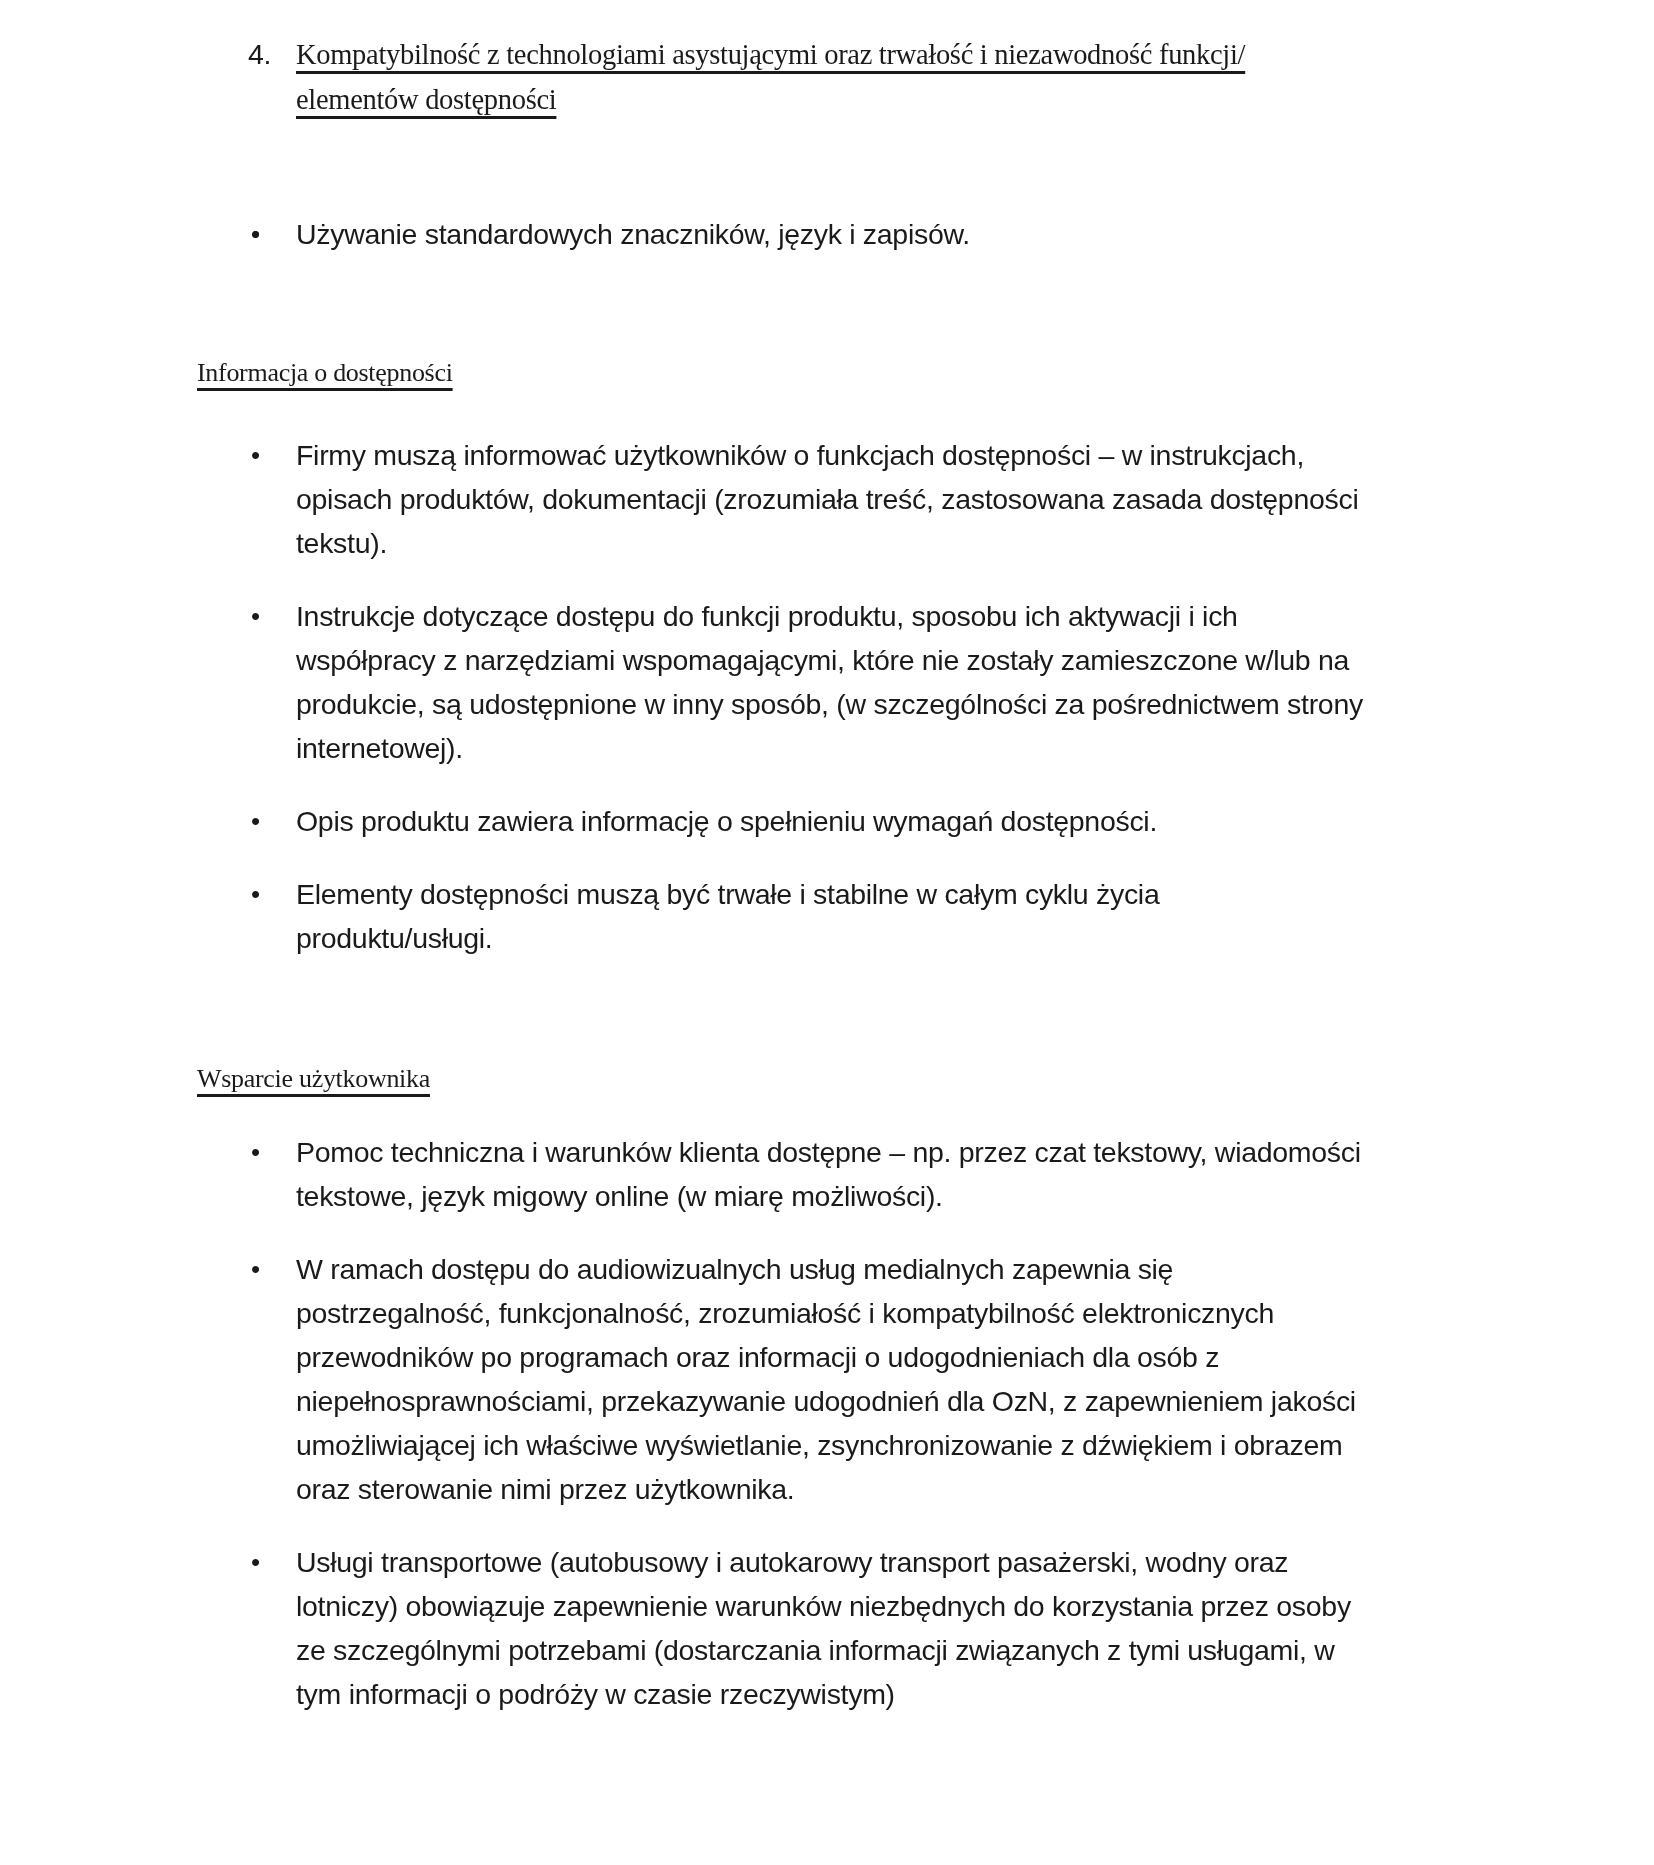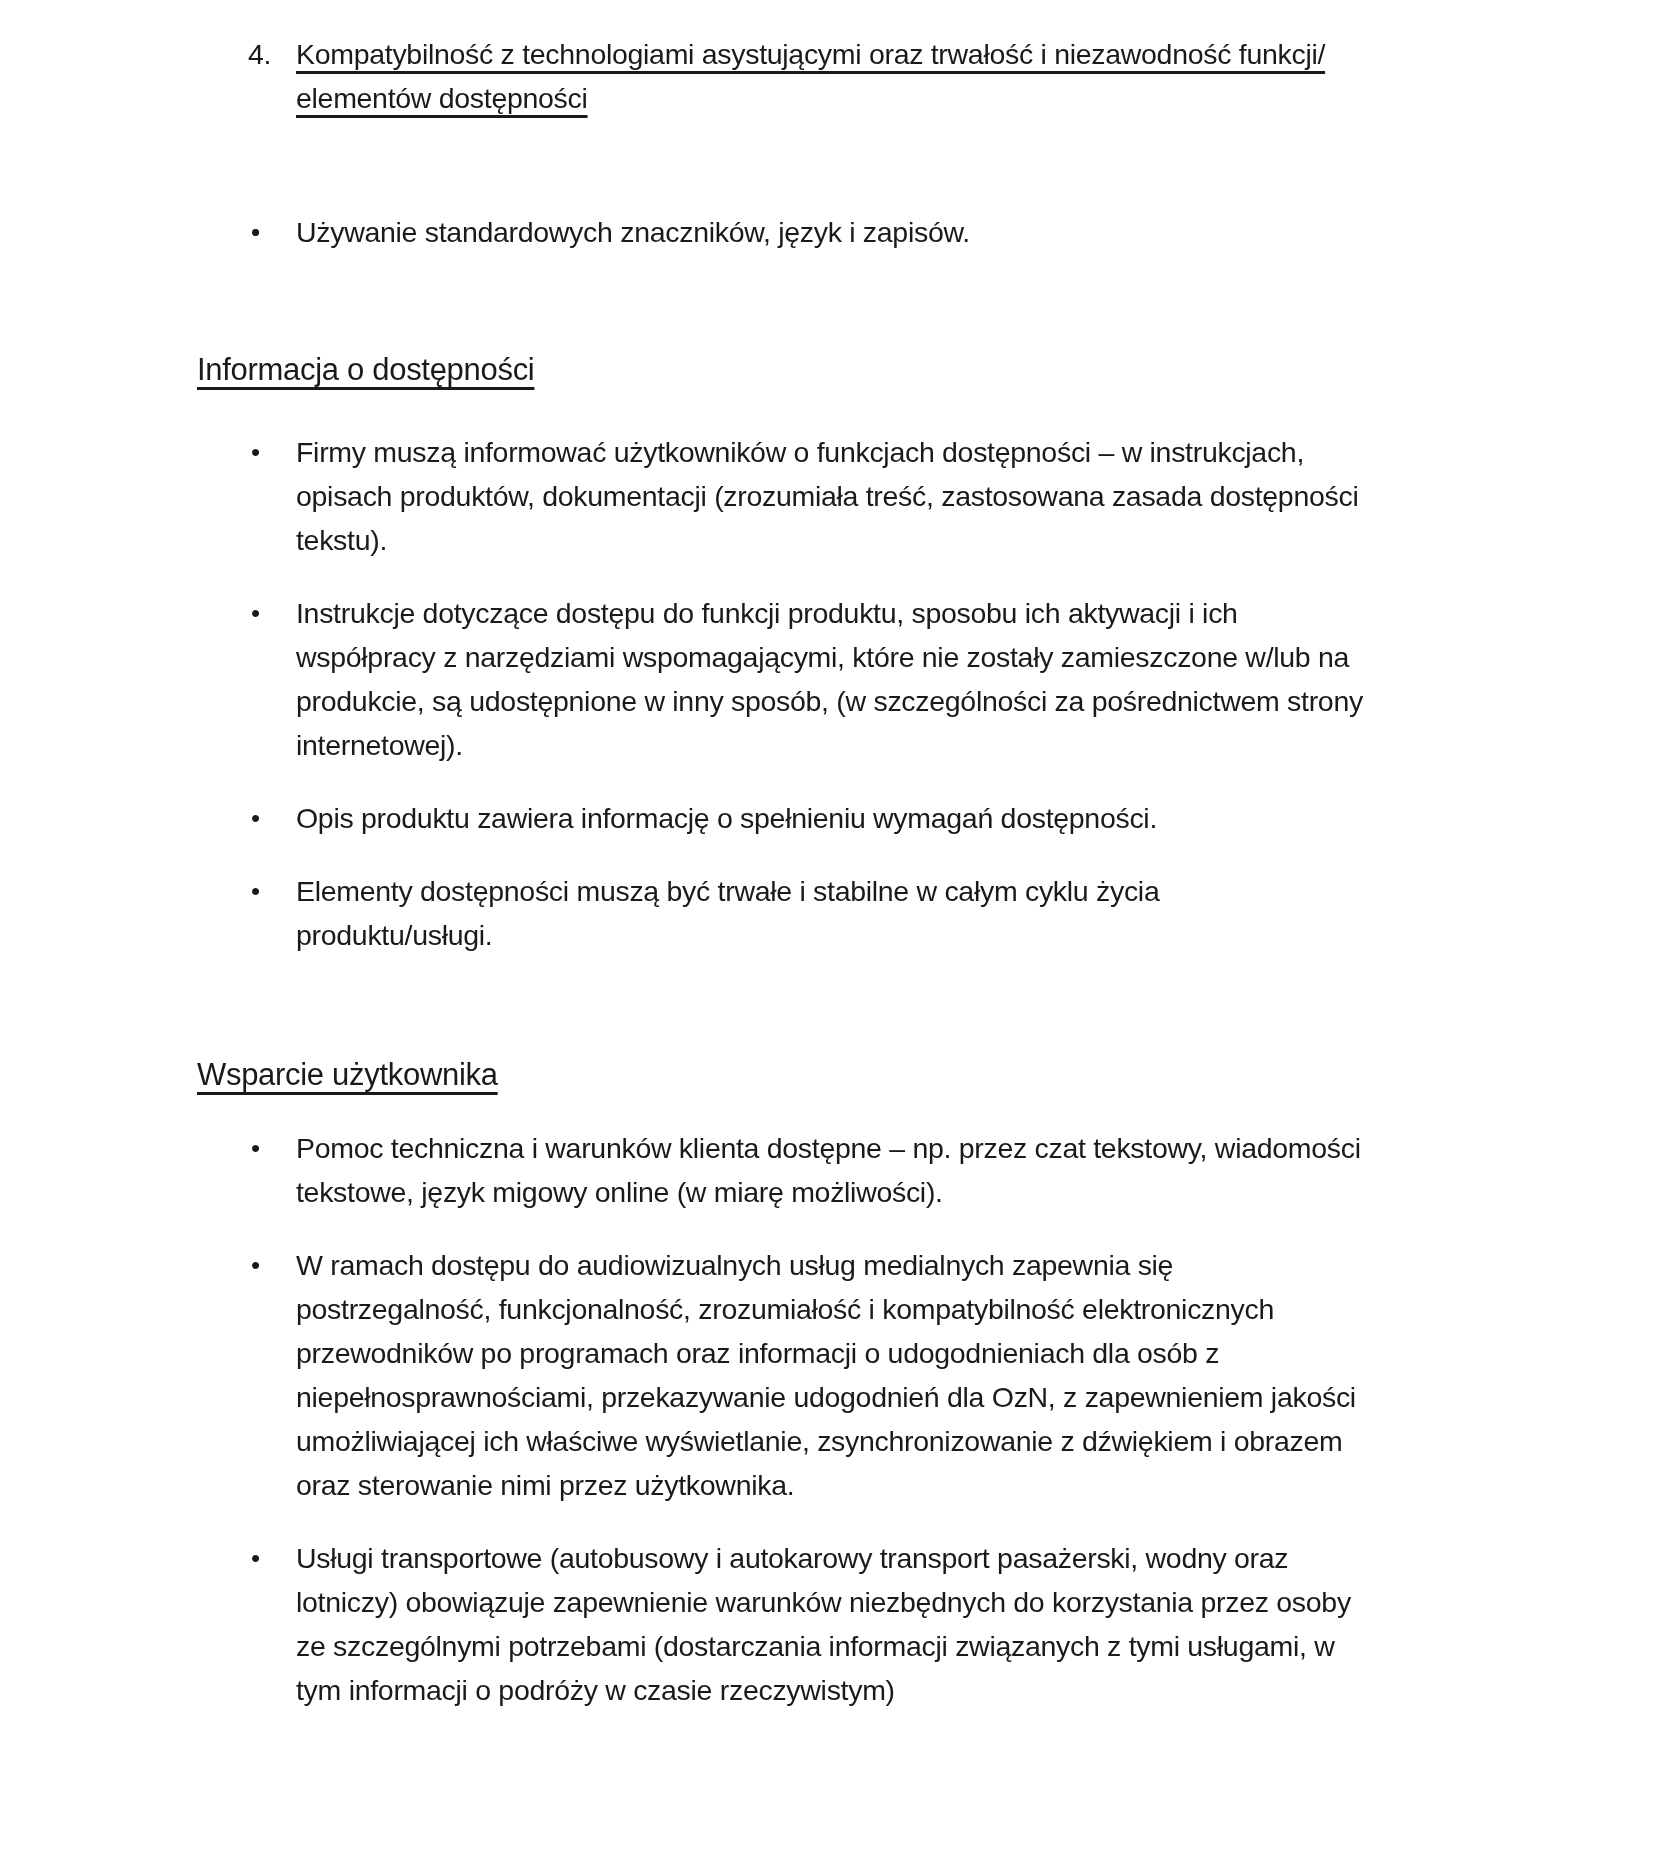--- a/index.html
+++ b/index.html
@@ -24,39 +24,40 @@
     padding: 32px 30px 0 197px;
     background: #ffffff;
   }
   .multiline {
     white-space: pre-line;
   }
   .underlined {
     text-decoration: underline;
     text-decoration-thickness: 3px;
     text-underline-offset: 7px;
+    font-family: Liberation Serif, serif;
   }
   
   .numbered-heading {
     position: relative;
     margin: 0;
     padding-left: 99px;
     font-size: 28.5px;
     font-weight: normal;
   }
   .numbered-heading .num {
     position: absolute;
     left: 51px;
     top: 0;
     text-decoration: none;
   }
   
   .section-heading {
     margin: 0;
-    font-size: 31px;
+    font-size: 26px;
     font-weight: normal;
   }
   .section-heading.informacja { margin-top: 94px; }
   .section-heading.wsparcie   { margin-top: 96px; }
   
   ul.bullets {
     margin: 0;
     padding: 0;
     list-style: none;
   }

